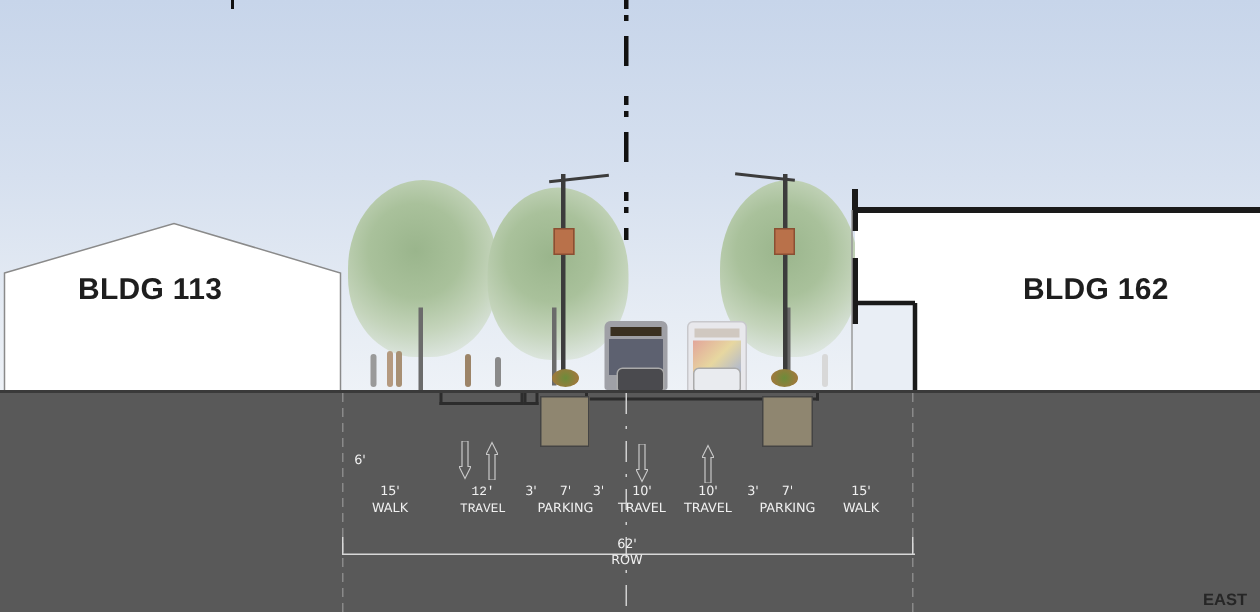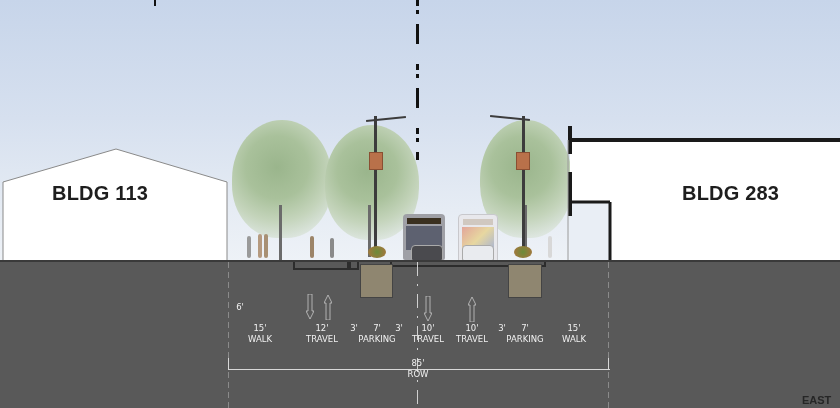--- a/index.html
+++ b/index.html
@@ -89,21 +89,21 @@
 <svg class="bldg162" viewBox="0 0 273 138" width="273" height="138">
   <rect x="3" y="16" width="270" height="122" fill="#ffffff"></rect>
   <rect x="3" y="78" width="40" height="60" fill="#e9eef5"></rect>
   <line x1="3" y1="2" x2="3" y2="30" stroke="#1a1a1a" stroke-width="4"></line>
   <line x1="3" y1="16" x2="273" y2="16" stroke="#1a1a1a" stroke-width="4"></line>
   <line x1="3" y1="48" x2="3" y2="92" stroke="#1a1a1a" stroke-width="4"></line>
   <line x1="3" y1="78" x2="43" y2="78" stroke="#1a1a1a" stroke-width="3"></line>
   <line x1="43" y1="78" x2="43" y2="138" stroke="#1a1a1a" stroke-width="3"></line>
   <line x1="1" y1="16" x2="1" y2="138" stroke="#9a9a9a" stroke-width="1"></line>
 </svg>
-<div class="bldg-label" style="left:682px;top:182px;">BLDG 283</div>
+<div class="bldg-label" style="left:682px;top:182px;">BLDG 162</div>
 
 <div class="ground"></div>
 
 <div class="curb" style="left:293px;top:262px;width:52px;"></div>
 <div class="curb" style="left:349px;top:262px;width:6px;"></div>
 <div class="curb" style="left:390px;top:262px;width:152px;height:3px;"></div>
 <div class="planter" style="left:360px;top:264px;width:31px;height:32px;"></div>
 <div class="planter" style="left:508px;top:264px;width:32px;height:32px;"></div>
 
 <div class="dash-v" style="left:228px;top:262px;height:146px;"></div>
@@ -122,21 +122,21 @@
 <svg class="arrow" style="left:468px;top:296px;" viewBox="0 0 8 26">
     <path d="M2,26 V9 H0 L4,1 L8,9 H6 V26 Z" fill="none" stroke="#c8c8c8" stroke-width="0.8"></path>
   </svg>
 
 <div class="dim" style="left:232px;top:302px;width:16px;">6'</div>
 
 <div class="dim" style="left:240px;top:323px;width:40px;">
     <span class="v">15'</span>
     <span class="v">WALK</span>
   </div>
-<div class="dim" style="left:296px;top:323px;width:52px;">
+<div class="dim" style="left:296px;top:323px;width:52px;font-family:Liberation Mono, monospace;">
     <span class="v">12'</span>
     <span class="v">TRAVEL</span>
   </div>
 <div class="dim" style="left:347px;top:323px;width:14px;">
     <span class="v">3'</span>
   </div>
 <div class="dim" style="left:352px;top:323px;width:50px;">
     <span class="v">7'</span>
     <span class="v">PARKING</span>
   </div>
@@ -159,16 +159,16 @@
     <span class="v">PARKING</span>
   </div>
 <div class="dim" style="left:554px;top:323px;width:40px;">
     <span class="v">15'</span>
     <span class="v">WALK</span>
   </div>
 
 <div class="row-line"></div>
 <div class="row-tick" style="left:228px;"></div>
 <div class="row-tick" style="left:608px;"></div>
-<div class="dim" style="left:396px;top:358px;width:44px;">85'</div>
+<div class="dim" style="left:396px;top:358px;width:44px;">62'</div>
 <div class="dim" style="left:396px;top:369px;width:44px;">ROW</div>
 
 <div class="east">EAST</div>
 
 </body></html>

